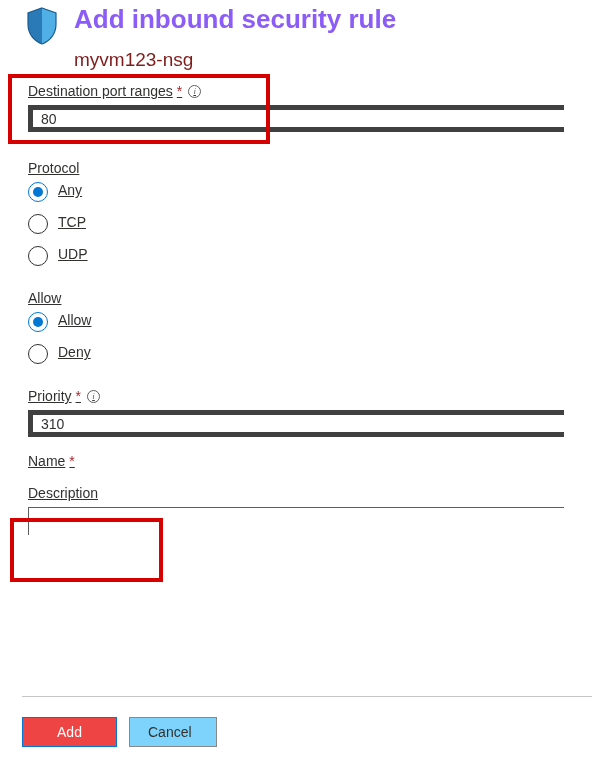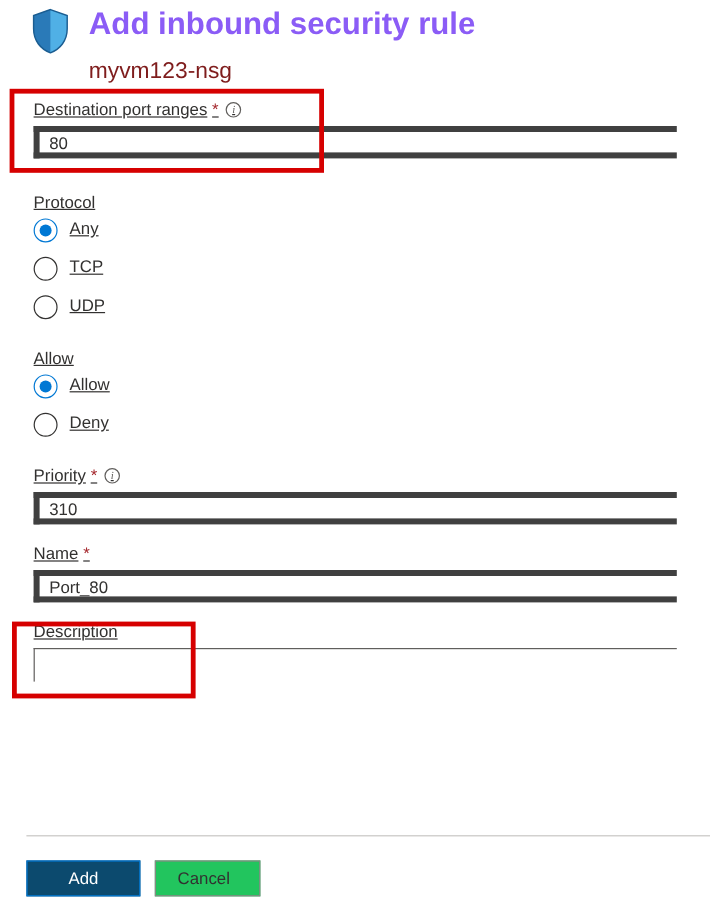--- a/index.html
+++ b/index.html
@@ -153,27 +153,27 @@
       padding: 0 24px;
       font-size: 14px;
       font-family: inherit;
       border: 1px solid #8a8886;
       cursor: pointer;
       display: inline-flex;
       align-items: center;
       justify-content: center;
     }
     .btn-primary {
-      background: #0c4a6e;
+      background: #ef4444;
       color: #ffffff;
       border-color: #0078d4;
       min-width: 95px;
     }
     .btn-secondary {
-      background: #22c55e;
+      background: #7dd3fc;
       color: #323130;
       min-width: 85px;
       padding-left: 18px;
     }
     #dest-port-group { margin-top: 8px; margin-bottom: 28px; }
     #protocol-group { margin-bottom: 24px; }
     #action-group { margin-bottom: 24px; }
     #priority-group { margin-bottom: 16px; }
     #name-group { margin-bottom: 16px; }
   </style>
@@ -252,21 +252,20 @@
       <span class="info-icon">i</span>
     </div>
     <input class="text-input wide-right" type="text" value="310" style="">
   </div>
 
   <div class="field-group" id="name-group">
     <div class="field-label">
       <span>Name</span>
       <span class="required-star">*</span>
     </div>
-    <input class="text-input wide-right" type="text" value="Port_80" style="">
   </div>
 
   <div class="field-group">
     <div class="field-label">
       <span>Description</span>
     </div>
     <textarea class="textarea-input" style=""></textarea>
   </div>
 
 </div>

